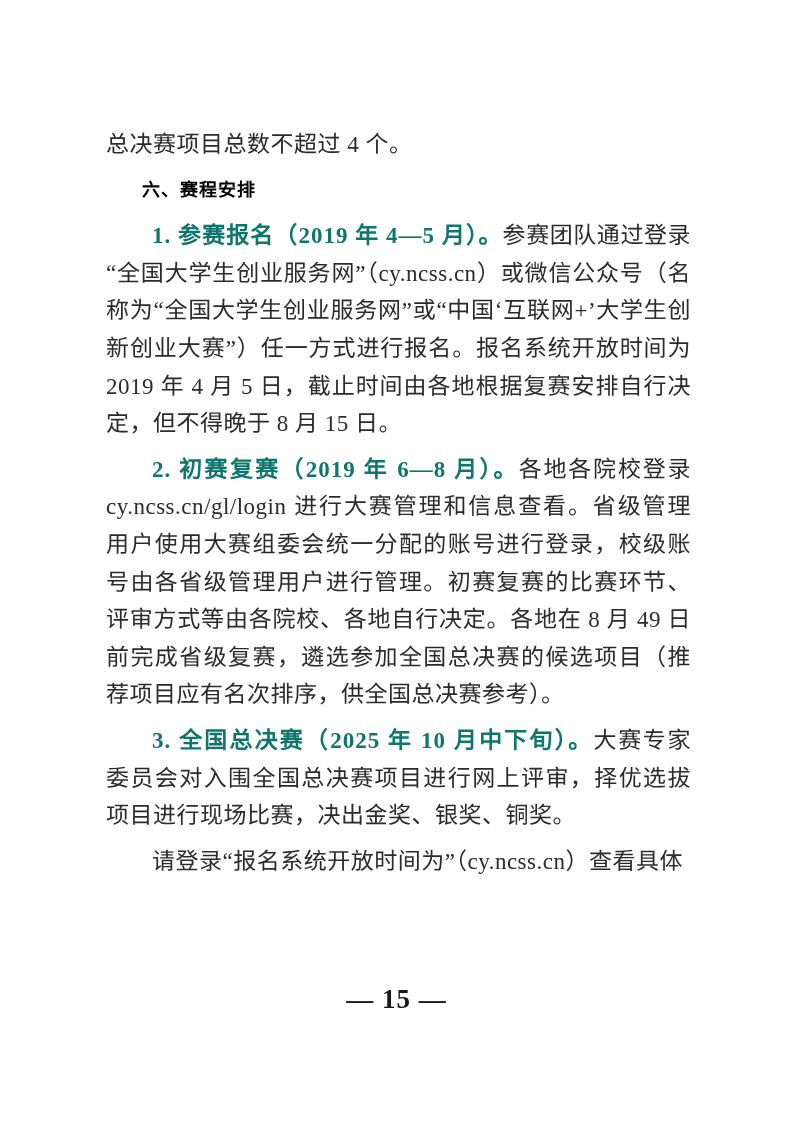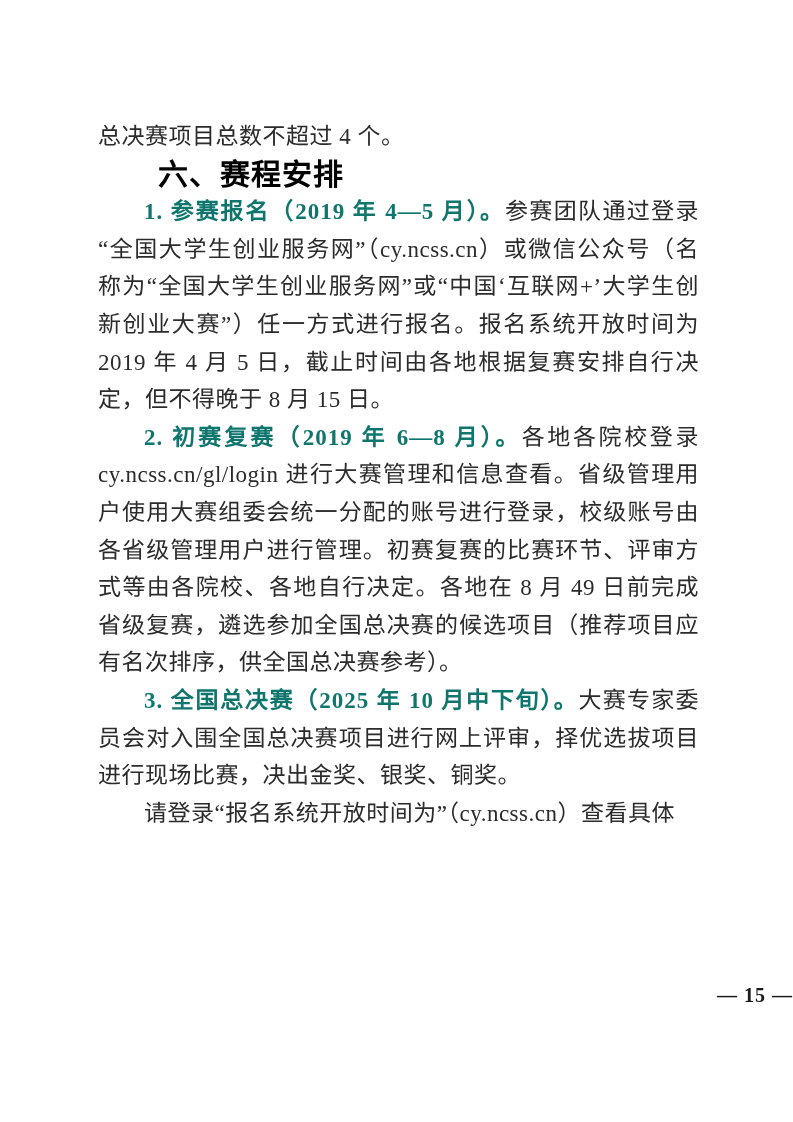--- a/index.html
+++ b/index.html
@@ -21,51 +21,51 @@
     left: 98px;
     top: 118px;
     width: 601px;
     font-size: 23px;
     line-height: 37.6px;
     text-align: justify;
     letter-spacing: 0.5px;
   }
   .textblock p,
   .textblock h3 {
-    margin: 0;
+    margin: 8px;
     padding: 0;
   }
   .para {
     text-indent: 2em;
   }
   .continuation {
     text-indent: 0;
   }
   .heading {
     text-indent: 2em;
     font-family: "Liberation Sans", "DejaVu Sans", sans-serif;
     font-weight: 700;
-    font-size: 30px;
+    font-size: 18px;
     color: #000000;
     letter-spacing: 1px;
   }
   .run-in {
     font-weight: 700;
     color: #0f766e;
     letter-spacing: 1px;
   }
   .footer {
     position: absolute;
     left: 0;
     right: 0;
     top: 984px;
-    text-align: right;
+    text-align: center;
     font-family: "Liberation Serif", "DejaVu Serif", serif;
     font-weight: 700;
-    font-size: 20px;
+    font-size: 27px;
     color: #1a1a1a;
     letter-spacing: 1px;
   }
 </style>
 </head>
 <body>
 
 <div class="page">
   <div class="textblock">
 

